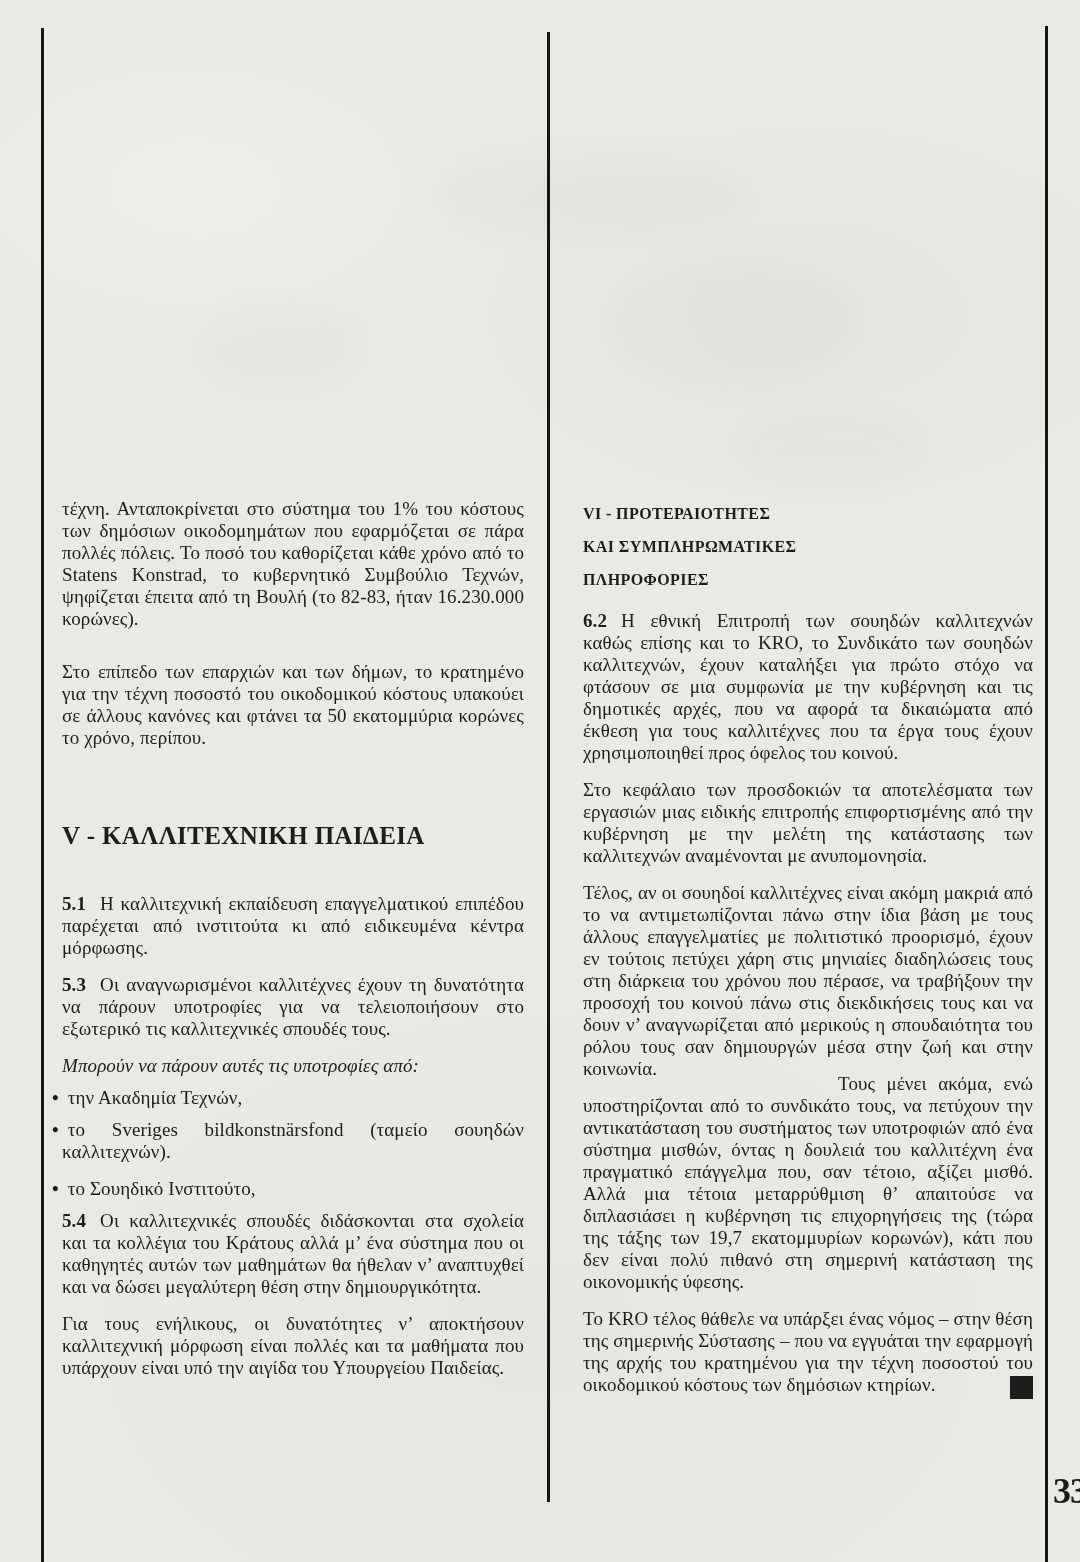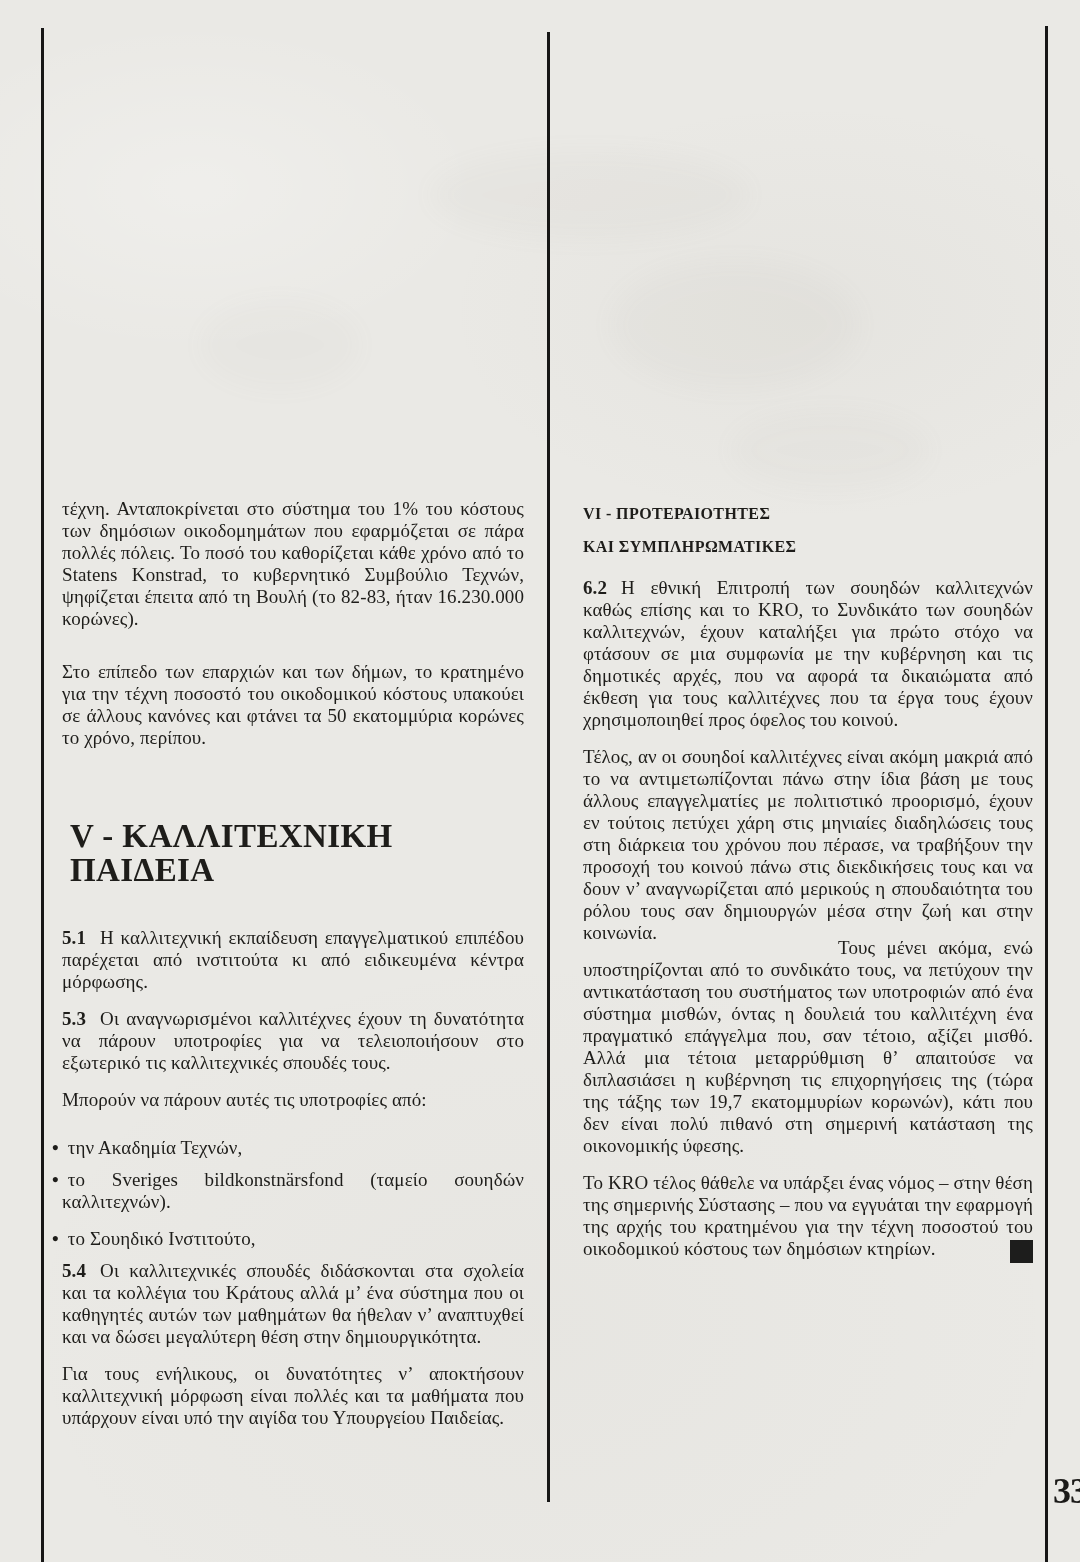--- a/index.html
+++ b/index.html
@@ -22,29 +22,29 @@
   .rule-middle{left:547px;top:32px;width:3px;height:1470px;}
   .rule-right{left:1045px;top:26px;width:3px;height:1536px;}
 
   .col{position:absolute;text-align:justify;font-size:19px;line-height:22px;letter-spacing:.1px;}
   .col-left{left:62px;top:498px;width:462px;}
   .col-right{left:583px;top:497px;width:450px;}
   .col p{margin:0 0 15px 0;}
 
   p.intro-gap{margin-bottom:31px;}
   .section-heading{
-    font-size:33px;font-weight:bold;text-align:left;letter-spacing:.4px;
-    line-height:34px;margin:70px 0 40px 8px;
+    font-size:25px;font-weight:bold;text-align:left;letter-spacing:.4px;
+    line-height:34px;margin:70px 0 40px 0;
   }
   .section-heading-multi{
     font-size:16px;font-weight:bold;text-align:left;letter-spacing:.4px;
     line-height:33px;margin:0 0 14px 0;
   }
   .num{font-weight:bold;padding-right:14px;}
-  p.lead-in{margin-bottom:26px;}
+  p.lead-in{margin-bottom:10px;font-style:italic;}
   p.bullet{margin:0 0 10px 0;text-indent:-10px;}
   p.bullet .mark{font-weight:bold;padding-right:9px;}
   p.bullet-last{margin-bottom:15px;}
   p.para-salaries{margin:-22px 0 15px 0;text-indent:255px;}
   p.para-kro{margin-bottom:16px;}
   .end-square{
     float:right;width:23px;height:23px;background:#1d1d1c;margin-top:2px;
   }
   .page-number{
     position:absolute;left:1053px;top:1470px;
@@ -94,26 +94,28 @@
       <span class="num">5.4</span><span>Οι καλλιτεχνικές σπουδές διδάσκονται στα σχολεία και τα κολλέγια του Κράτους αλλά μ’ ένα σύστημα που οι καθηγητές αυτών των μαθημάτων θα ήθελαν ν’ αναπτυχθεί και να δώσει μεγαλύτερη θέση στην δημιουργικότητα.</span>
     </p>
 
     <p>Για τους ενήλικους, οι δυνατότητες ν’ αποκτήσουν καλλιτεχνική μόρφωση είναι πολλές και τα μαθήματα που υπάρχουν είναι υπό την αιγίδα του Υπουργείου Παιδείας.</p>
   </div>
 
   <div class="col col-right">
     <h1 class="section-heading-multi">
       <div>VI - ΠΡΟΤΕΡΑΙΟΤΗΤΕΣ</div>
       <div>ΚΑΙ ΣΥΜΠΛΗΡΩΜΑΤΙΚΕΣ</div>
+      <div>ΠΛΗΡΟΦΟΡΙΕΣ</div>
     </h1>
 
     <p>
       <span class="num">6.2</span><span>Η εθνική Επιτροπή των σουηδών καλλιτεχνών καθώς επίσης και το KRO, το Συνδικάτο των σουηδών καλλιτεχνών, έχουν καταλήξει για πρώτο στόχο να φτάσουν σε μια συμφωνία με την κυβέρνηση και τις δημοτικές αρχές, που να αφορά τα δικαιώματα από έκθεση για τους καλλιτέχνες που τα έργα τους έχουν χρησιμοποιηθεί προς όφελος του κοινού.</span>
     </p>
 
+    <p>Στο κεφάλαιο των προσδοκιών τα αποτελέσματα των εργασιών μιας ειδικής επιτροπής επιφορτισμένης από την κυβέρνηση με την μελέτη της κατάστασης των καλλιτεχνών αναμένονται με ανυπομονησία.</p>
 
     <p>Τέλος, αν οι σουηδοί καλλιτέχνες είναι ακόμη μακριά από το να αντιμετωπίζονται πάνω στην ίδια βάση με τους άλλους επαγγελματίες με πολιτιστικό προορισμό, έχουν εν τούτοις πετύχει χάρη στις μηνιαίες διαδηλώσεις τους στη διάρκεια του χρόνου που πέρασε, να τραβήξουν την προσοχή του κοινού πάνω στις διεκδικήσεις τους και να δουν ν’ αναγνωρίζεται από μερικούς η σπουδαιότητα του ρόλου τους σαν δημιουργών μέσα στην ζωή και στην κοινωνία.</p>
 
     <p class="para-salaries">Τους μένει ακόμα, ενώ υποστηρίζονται από το συνδικάτο τους, να πετύχουν την αντικατάσταση του συστήματος των υποτροφιών από ένα σύστημα μισθών, όντας η δουλειά του καλλιτέχνη ένα πραγματικό επάγγελμα που, σαν τέτοιο, αξίζει μισθό. Αλλά μια τέτοια μεταρρύθμιση θ’ απαιτούσε να διπλασιάσει η κυβέρνηση τις επιχορηγήσεις της (τώρα της τάξης των 19,7 εκατομμυρίων κορωνών), κάτι που δεν είναι πολύ πιθανό στη σημερινή κατάσταση της οικονομικής ύφεσης.</p>
 
     <p class="para-kro">
       <span>Το KRO τέλος θάθελε να υπάρξει ένας νόμος – στην θέση της σημερινής Σύστασης – που να εγγυάται την εφαρμογή της αρχής του κρατημένου για την τέχνη ποσοστού του οικοδομικού κόστους των δημόσιων κτηρίων.</span>
       <span class="end-square"></span>
     </p>
   </div>

